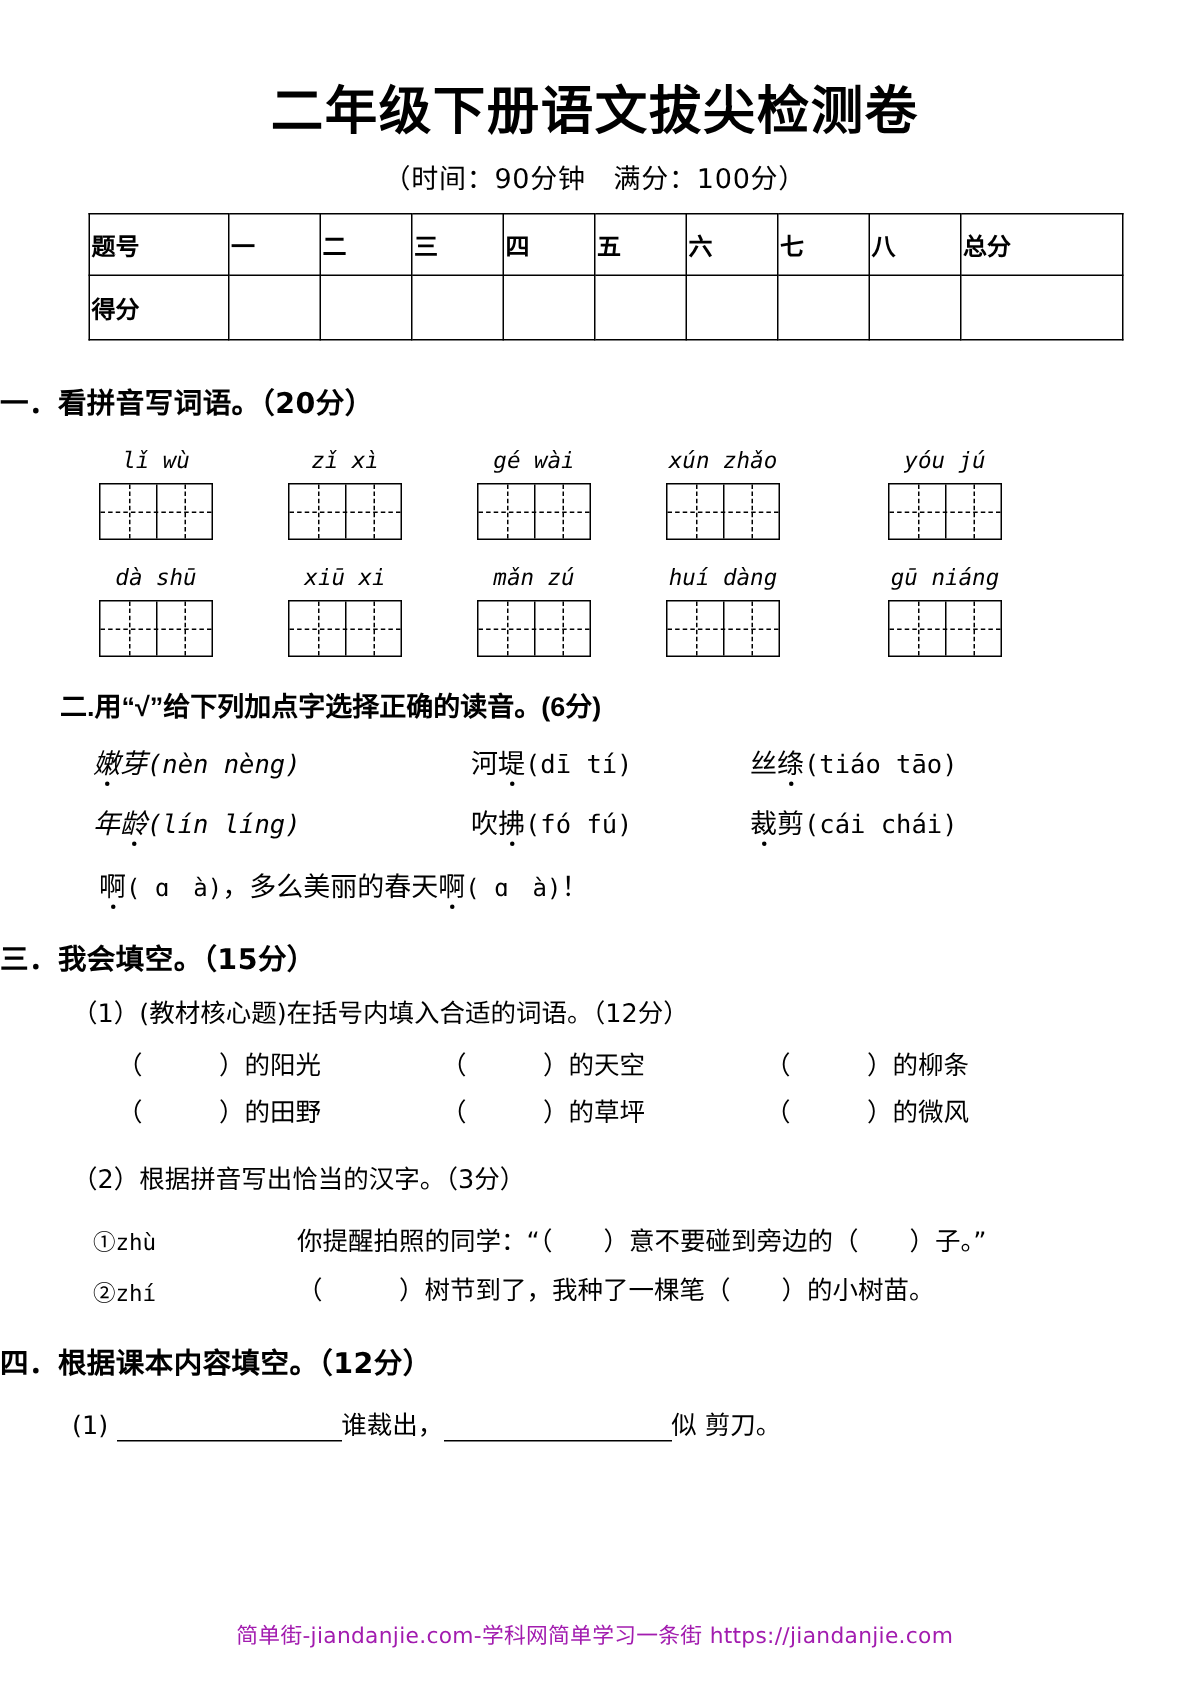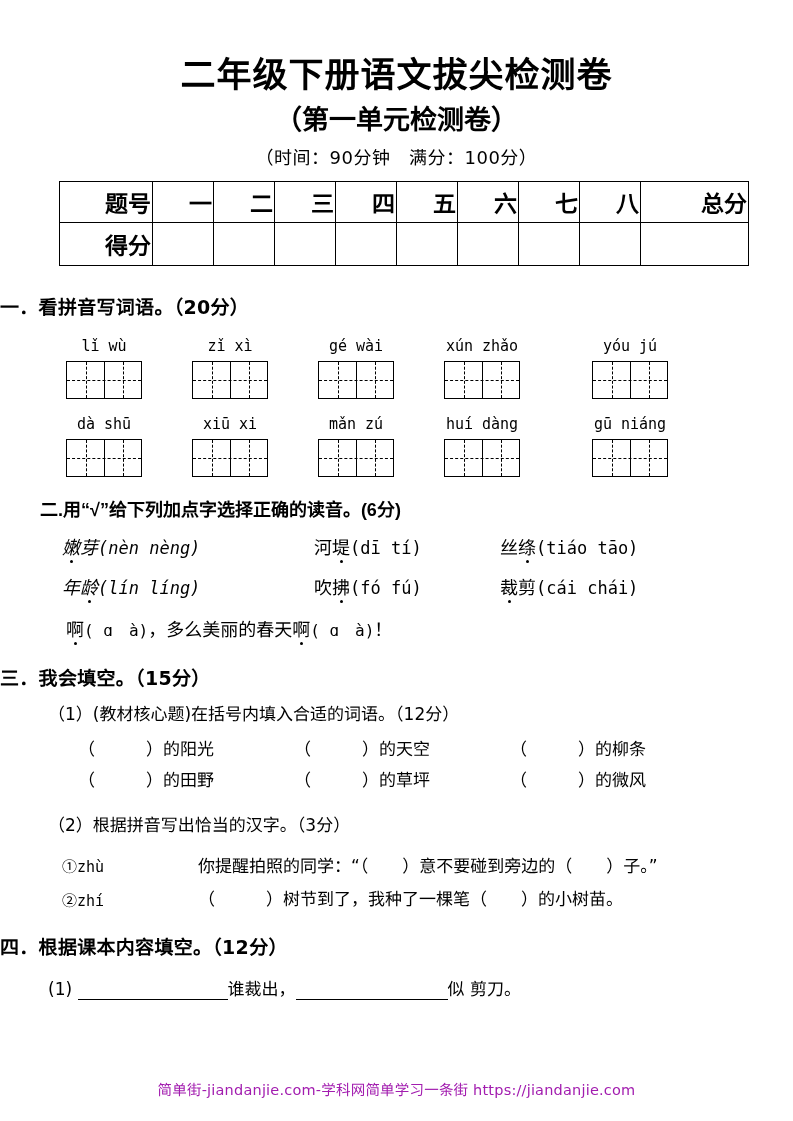--- a/index.html
+++ b/index.html
@@ -54,24 +54,24 @@
     width: 675px;
   }
   table.score-table {
     border-collapse: collapse;
     width: 100%;
     table-layout: fixed;
   }
   table.score-table td {
     border: 1.3px solid #000;
     height: 38px;
-    text-align: right;
+    text-align: left;
     vertical-align: middle;
     font-family: "DejaVu Sans", "Liberation Sans", sans-serif;
-    font-size: 23px;
+    font-size: 16px;
     font-weight: bold;
   }
   table.score-table tr.row-body td {
     height: 40px;
   }
   .col-head { width: 90px; }
   .col-num  { width: 58px; }
   .col-total{ width: 105px; }
 
   
@@ -91,20 +91,21 @@
 
   
   .py-row {
     display: flex;
     margin-left: 66px;
     width: 690px;
   }
   .py-cell {
     width: 126px;
     margin-right: 0px;
+    font-style: italic;
   }
   .py-cell.w-wide { width: 148px; }
   .py-text {
     font-family: "DejaVu Sans Mono", "Liberation Mono", monospace;
     font-size: 15px;
     text-align: center;
     width: 76px;
     letter-spacing: 0px;
     white-space: nowrap;
   }
@@ -236,21 +237,20 @@
     color: #a21caf;
     letter-spacing: 0.2px;
   }
 </style>
 </head>
 <body>
 
 <div class="page">
 
   <div class="title-main">二年级下册语文拔尖检测卷</div>
-  <div class="title-sub">（第一单元检测卷）</div>
   <div class="title-info">（时间：90分钟　满分：100分）</div>
 
   <div class="score-table-wrap">
     <table class="score-table">
       <tbody>
           <tr class="row-head">
         <td class="col-head">题号</td>
         <td class="col-num">一</td>
         <td class="col-num">二</td>
         <td class="col-num">三</td>

